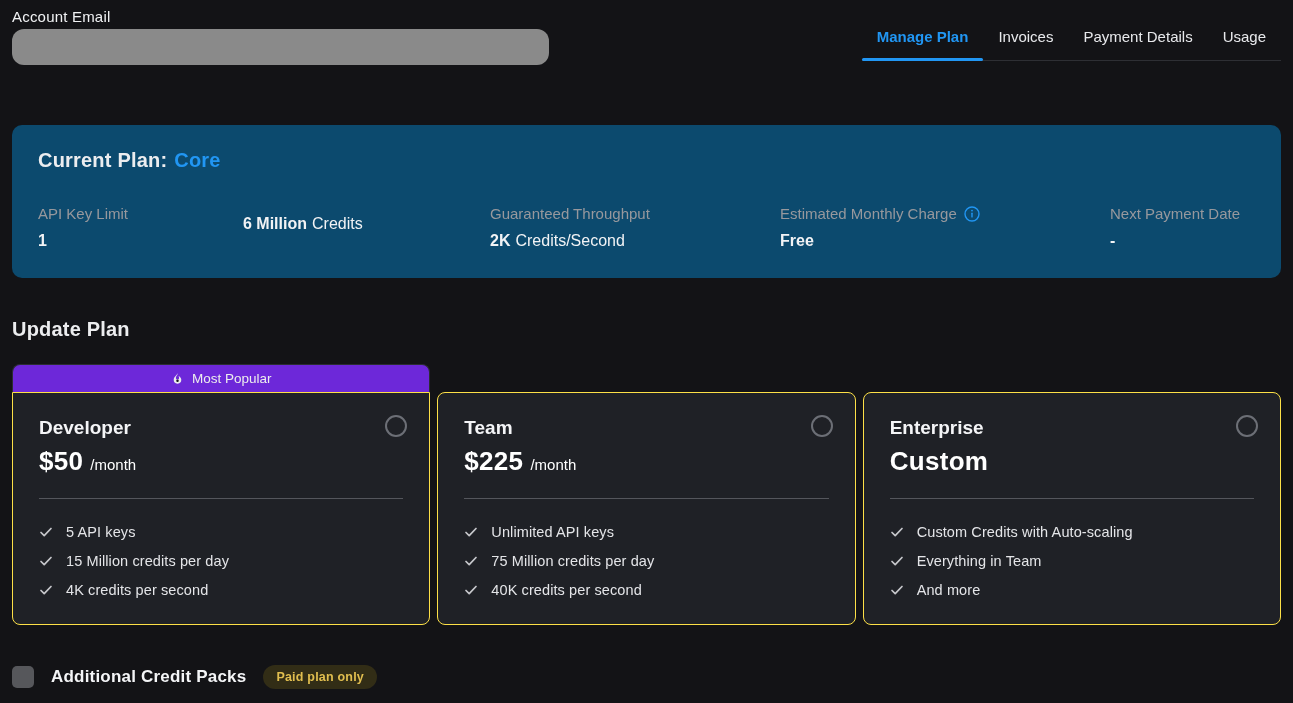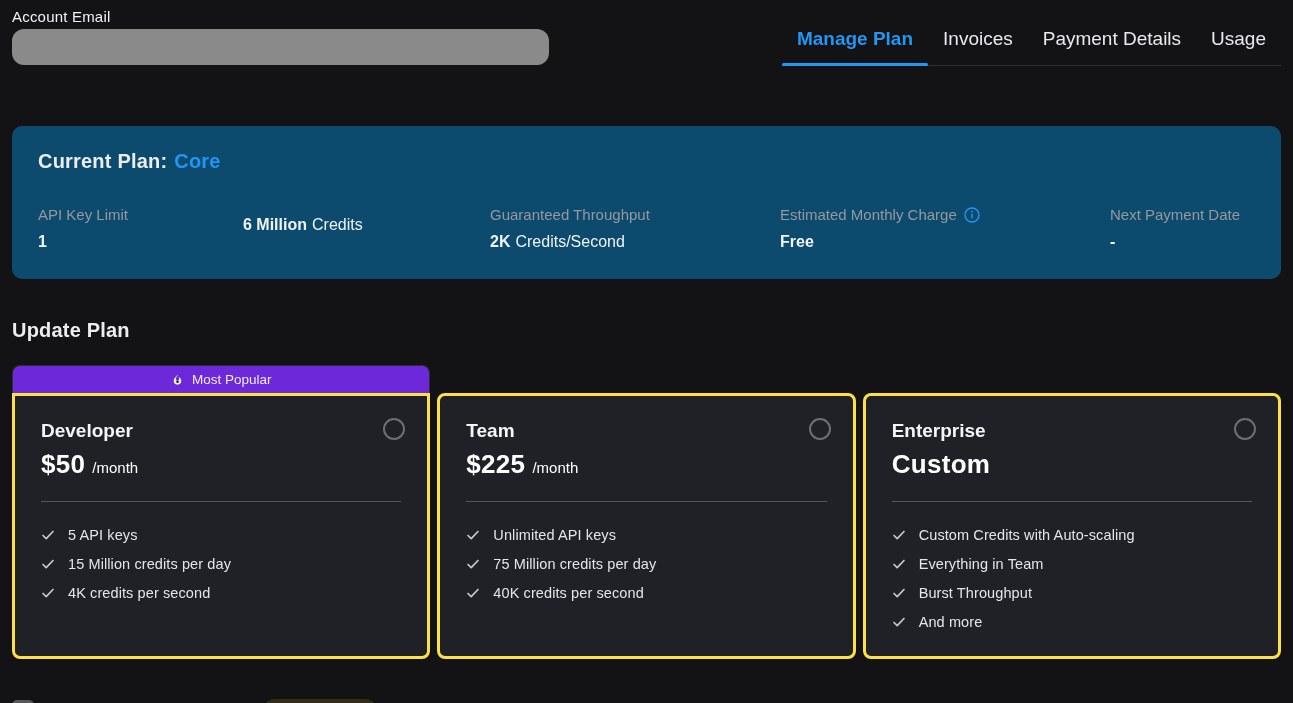--- a/index.html
+++ b/index.html
@@ -16,21 +16,21 @@
   .header { display: flex; justify-content: space-between; align-items: flex-start; padding-top: 8px; }
   .email-block { width: 537px; }
   .email-label { font-size: 15px; color: #f1f2f4; letter-spacing: .2px; }
   .email-input {
     margin-top: 4px; height: 36px; width: 537px;
     background: #8a8a8a; border-radius: 12px;
   }
   .tabs { display: flex; align-items: flex-end; border-bottom: 1px solid #2e2f34; margin-top: 14px; }
   .tab {
     position: relative; padding: 6px 15px 15px 15px;
-    font-size: 19px; color: #e8e9ec; cursor: pointer; white-space: nowrap;
+    font-size: 15px; color: #e8e9ec; cursor: pointer; white-space: nowrap;
   }
   .tab.active { color: #2196f3; font-weight: 700; }
   .tab.active::after {
     content: ""; position: absolute; left: 0; right: 0; bottom: -1px;
     height: 3px; background: #2196f3; border-radius: 2px;
   }
 
   
   .current-card {
     margin-top: 60px; background: #0c4a6e; border-radius: 10px;
@@ -57,21 +57,21 @@
   .popular-strip {
     height: 28px; background: #6d28d9;
     border: 1px solid #2b2d33; border-bottom: none;
     border-radius: 8px 8px 0 0;
     display: flex; align-items: center; justify-content: center; gap: 8px;
     font-size: 13.5px; color: #eceded;
   }
   .plan-spacer { height: 28px; }
   .plan-card {
     flex: 1; position: relative; background: #1f2126;
-    border: 3px solid #fde047; border-radius: 0 0 8px 8px;
+    border: 1px solid #fde047; border-radius: 0 0 8px 8px;
     padding: 24px 26px 24px 26px; cursor: pointer;
   }
   .plan-card.rounded { border-radius: 8px; }
   .plan-name-txt { font-size: 19px; font-weight: 600; color: #f4f5f7; }
   .price-row { margin-top: 7px; display: flex; align-items: baseline; }
   .price { font-size: 26px; font-weight: 800; letter-spacing: .3px; color: #ffffff; }
   .period { font-size: 15px; color: #ffffff; margin-left: 7px; }
   .radio {
     position: absolute; top: 22px; right: 22px;
     width: 22px; height: 22px; border-radius: 50%;
@@ -268,28 +268,20 @@
                 </svg>
               </span>
             <span class="feature-text">Everything in Team</span>
           </li>
           <li class="feature">
             <span class="check-icon">
                 <svg width="14" height="14" viewBox="0 0 14 14" fill="none" stroke="#c7c8cc" stroke-width="1.7" stroke-linecap="round" stroke-linejoin="round">
                   <path d="M2 7.5l3.2 3.2L12 3.5"></path>
                 </svg>
               </span>
-            <span class="feature-text">Burst Throughput</span>
-          </li>
-          <li class="feature">
-            <span class="check-icon">
-                <svg width="14" height="14" viewBox="0 0 14 14" fill="none" stroke="#c7c8cc" stroke-width="1.7" stroke-linecap="round" stroke-linejoin="round">
-                  <path d="M2 7.5l3.2 3.2L12 3.5"></path>
-                </svg>
-              </span>
             <span class="feature-text">And more</span>
           </li>
         </ul>
       </div>
     </div>
 
   </div>
 
   <div class="packs-row">
     <div class="packs-checkbox"></div>

